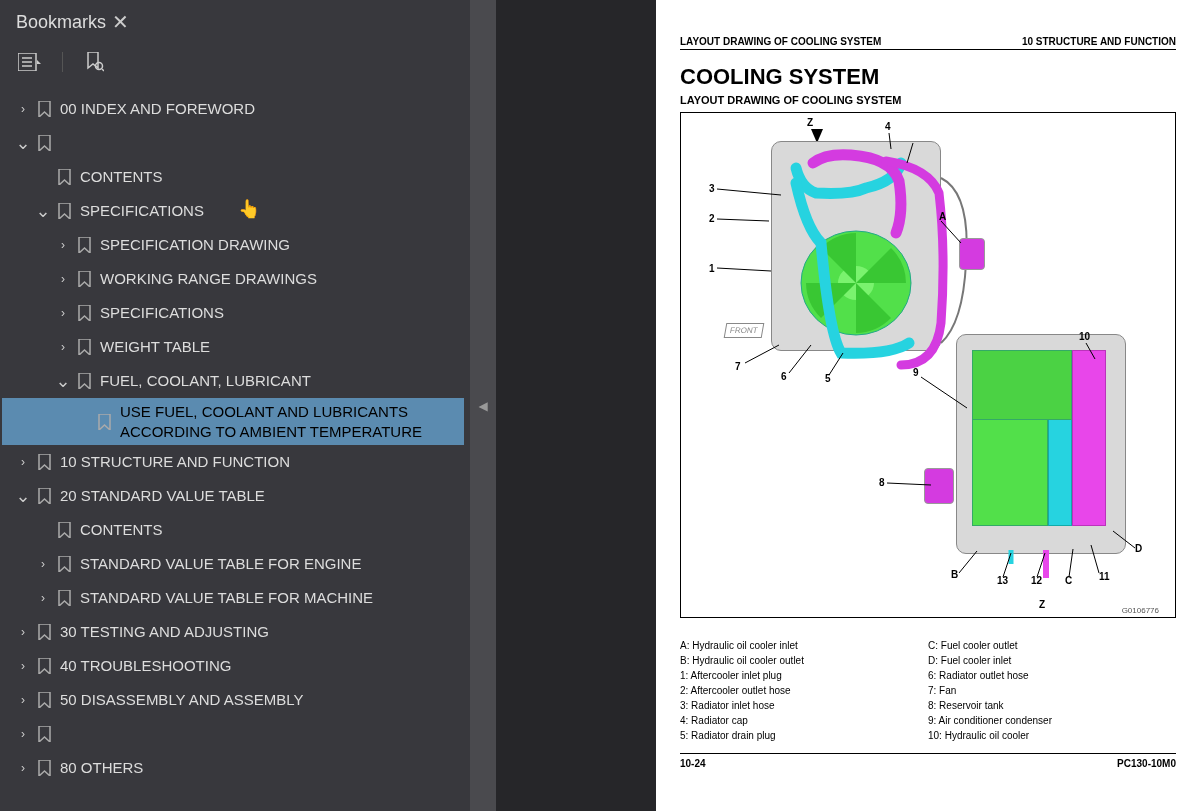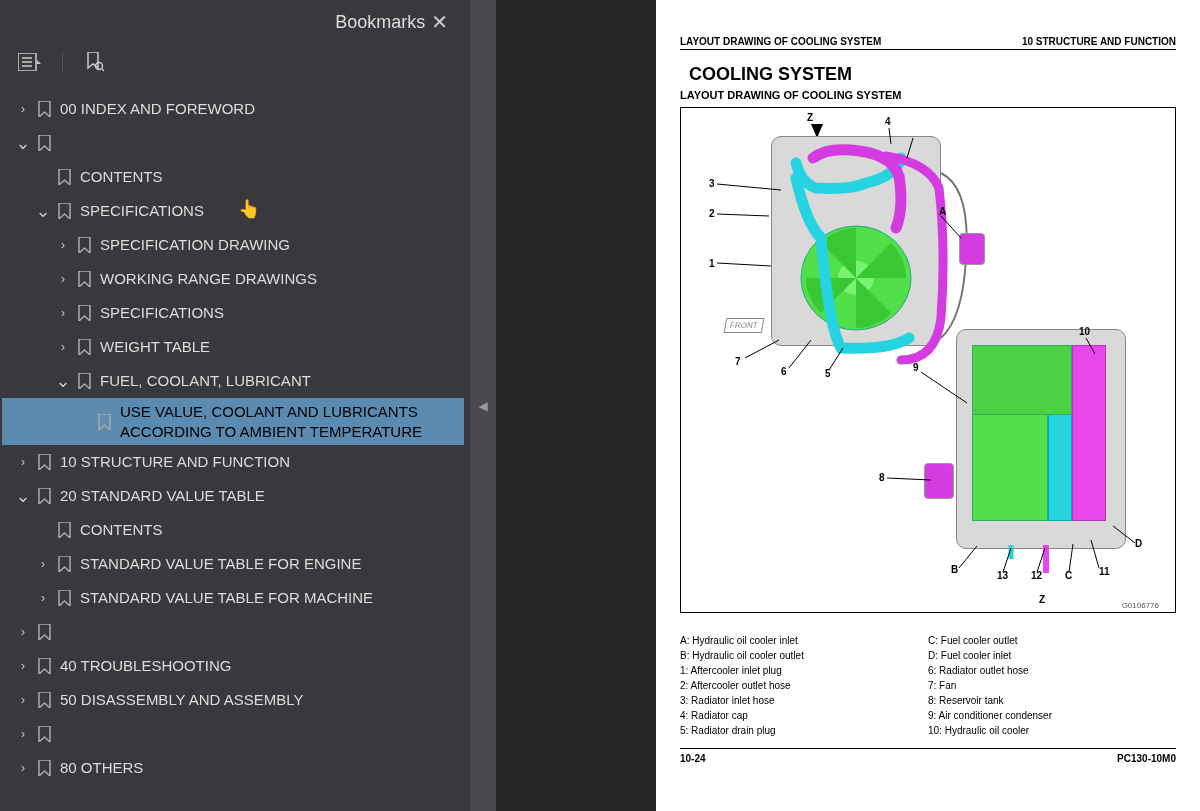--- a/index.html
+++ b/index.html
@@ -1,39 +1,39 @@
 <!DOCTYPE html>
 <html><head>
 <meta charset="utf-8">
 <style>
 * { margin: 0; padding: 0; box-sizing: border-box; }
 body { font-family: "Segoe UI", Arial, sans-serif; background: #000; width: 1200px; height: 811px; overflow: hidden; display: flex; }
 .sidebar { width: 470px; background: #38383d; color: #ccc; display: flex; flex-direction: column; }
-.sidebar-header { display: flex; align-items: center; justify-content: flex-end; padding: 10px 16px; font-size: 18px; color: #ddd; }
+.sidebar-header { display: flex; align-items: center; justify-content: flex-start; padding: 10px 16px; font-size: 18px; color: #ddd; }
 .sidebar-tools { display: flex; gap: 18px; align-items: center; padding: 6px 16px 14px; }
 .tool-btn { width: 28px; height: 24px; display: flex; align-items: center; justify-content: center; color: #ccc; }
 .divider { width: 1px; height: 20px; background: #555; }
 .tree { flex: 1; overflow: auto; padding: 4px 6px 4px 2px; position: relative; }
 .tree::-webkit-scrollbar { width: 14px; }
 .tree::-webkit-scrollbar-track { background: #2a2a2e; }
 .tree::-webkit-scrollbar-thumb { background: #6a6a70; border-radius: 2px; }
 .row { display: flex; align-items: center; min-height: 34px; font-size: 15px; color: #ddd; cursor: pointer; padding-right: 8px; }
 .row.selected { background: #5b8bb0; color: #000; }
 .indent { flex-shrink: 0; }
 .chevron { width: 22px; text-align: center; flex-shrink: 0; color: #ccc; font-size: 12px; }
 .bm-icon { width: 20px; flex-shrink: 0; display: flex; align-items: center; justify-content: center; margin-right: 6px; }
 .bm-icon svg { width: 13px; height: 16px; }
 .label { flex: 1; white-space: normal; line-height: 1.3; padding: 4px 0; }
 .close-x { font-size: 20px; color: #ccc; cursor: pointer; padding: 0 6px; }
 .collapse-bar { width: 26px; background: #4a4a4e; display: flex; align-items: center; justify-content: center; cursor: pointer; }
 .collapse-bar span { color: #999; font-size: 12px; }
 .dark-gap { width: 160px; background: #262629; }
 .page { flex: 1; background: #fff; padding: 36px 24px 14px; position: relative; font-family: Arial, sans-serif; color: #000; }
 .page-header { display: flex; justify-content: space-between; font-size: 10px; font-weight: bold; border-bottom: 1.5px solid #000; padding-bottom: 2px; margin-bottom: 14px; }
-.doc-title { font-size: 18px; font-weight: bold; margin-bottom: 4px; margin-left: 9px; }
+.doc-title { font-size: 22px; font-weight: bold; margin-bottom: 4px; }
 .doc-subtitle { font-size: 11px; font-weight: bold; margin-bottom: 6px; }
 .figure { border: 1px solid #000; height: 506px; position: relative; background: #fff; overflow: hidden; }
 .legend { display: flex; margin-top: 20px; font-size: 10px; line-height: 1.5; justify-content: flex-end; }
 .legend-col { flex: 1; }
 .page-footer { display: flex; justify-content: space-between; font-size: 10px; font-weight: bold; border-top: 1.5px solid #000; padding-top: 4px; margin-top: 10px; }
 .figcode { position: absolute; right: 16px; bottom: 2px; font-size: 8px; color: #555; }
 .assembly { position: absolute; }
 .unit-body { position: absolute; background: #d9d9d9; border: 1px solid #888; border-radius: 6px; }
 .callout-label { position: absolute; font-size: 10px; font-weight: bold; }
 .front-arrow { position: absolute; border: 1px solid #888; padding: 2px 4px; font-size: 8px; color: #888; transform: skewX(-10deg); }
@@ -158,21 +158,21 @@
         <span class="label">FUEL, COOLANT, LUBRICANT</span>
       </div>
       <div class="row selected">
         <span class="indent" style="width: 70px;"></span>
         <span class="chevron"></span>
         <span class="bm-icon">
           <svg viewBox="0 0 13 16">
             <path d="M1 0 L12 0 L12 16 L6.5 11 L1 16 Z" fill="none" stroke="#aaa" stroke-width="1.5"></path>
           </svg>
         </span>
-        <span class="label">USE VALUE, COOLANT AND LUBRICANTS ACCORDING TO AMBIENT TEMPERATURE</span>
+        <span class="label">USE FUEL, COOLANT AND LUBRICANTS ACCORDING TO AMBIENT TEMPERATURE</span>
       </div>
       <div class="row">
         <span class="indent" style="width: 10px;"></span>
         <span class="chevron">›</span>
         <span class="bm-icon">
           <svg viewBox="0 0 13 16">
             <path d="M1 0 L12 0 L12 16 L6.5 11 L1 16 Z" fill="none" stroke="#aaa" stroke-width="1.5"></path>
           </svg>
         </span>
         <span class="label">10 STRUCTURE AND FUNCTION</span>
@@ -218,20 +218,21 @@
         <span class="label">STANDARD VALUE TABLE FOR MACHINE</span>
       </div>
       <div class="row">
         <span class="indent" style="width: 10px;"></span>
         <span class="chevron">›</span>
         <span class="bm-icon">
           <svg viewBox="0 0 13 16">
             <path d="M1 0 L12 0 L12 16 L6.5 11 L1 16 Z" fill="none" stroke="#aaa" stroke-width="1.5"></path>
           </svg>
         </span>
+        <span class="label">30 TESTING AND ADJUSTING</span>
       </div>
       <div class="row">
         <span class="indent" style="width: 10px;"></span>
         <span class="chevron">›</span>
         <span class="bm-icon">
           <svg viewBox="0 0 13 16">
             <path d="M1 0 L12 0 L12 16 L6.5 11 L1 16 Z" fill="none" stroke="#aaa" stroke-width="1.5"></path>
           </svg>
         </span>
         <span class="label">40 TROUBLESHOOTING</span>

